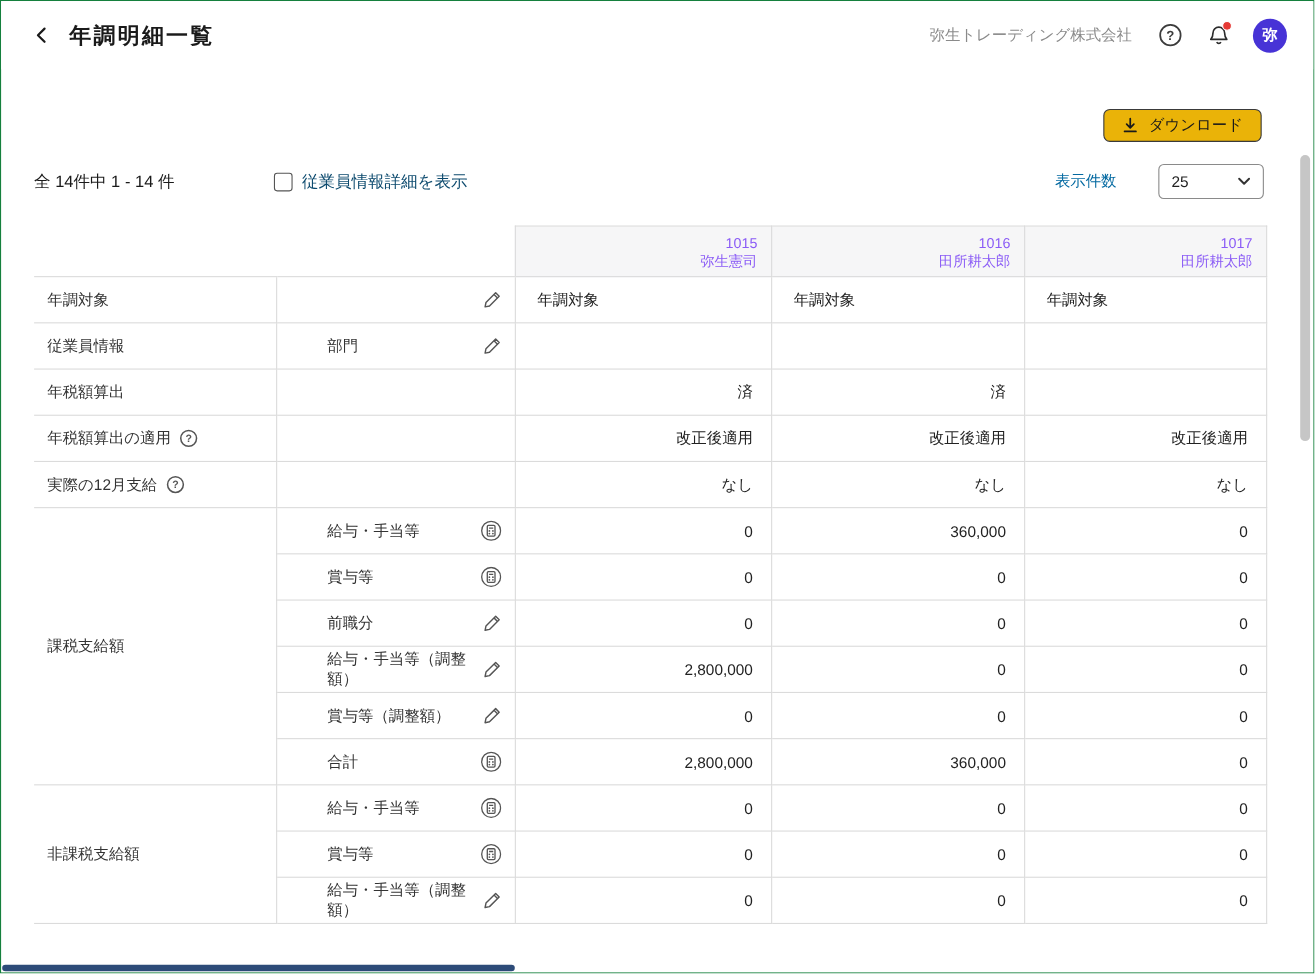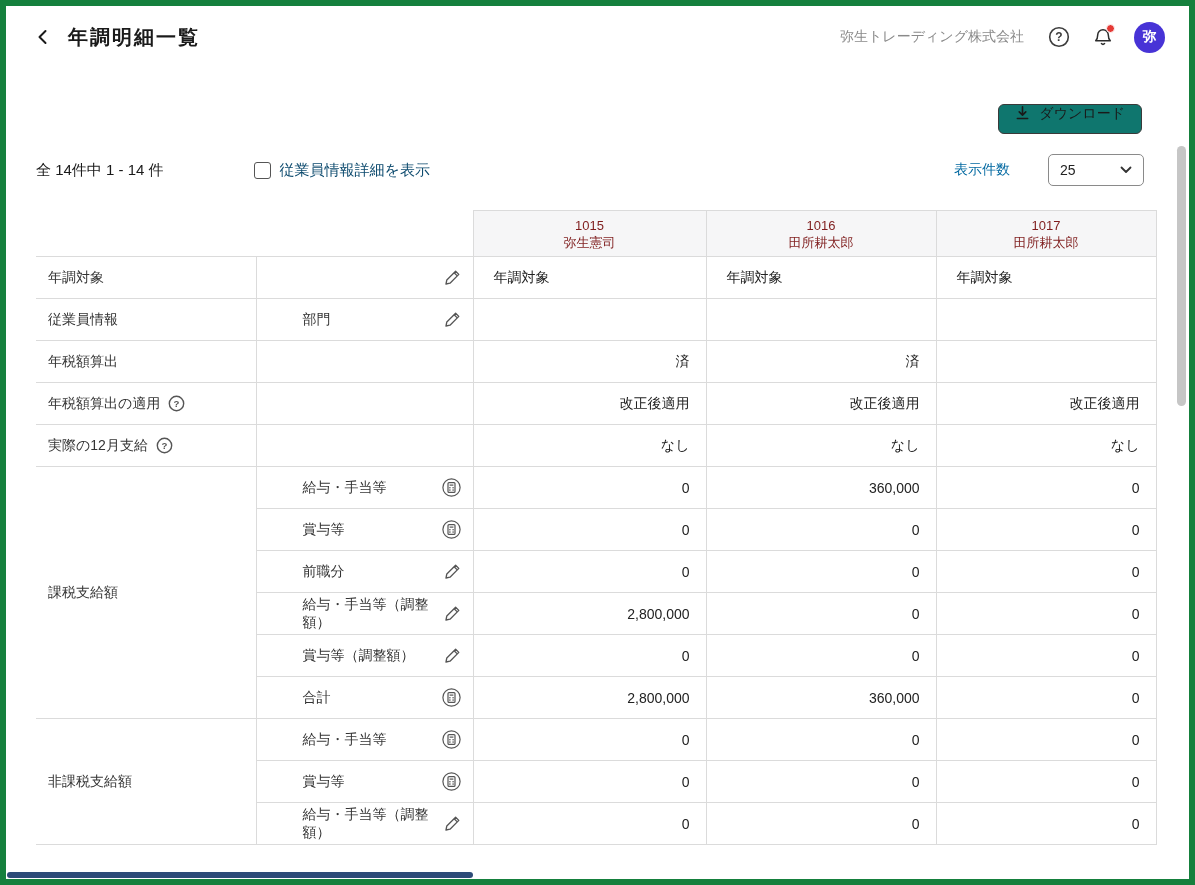--- a/index.html
+++ b/index.html
@@ -5,21 +5,21 @@
   * { box-sizing: border-box; margin: 0; padding: 0; }
   html, body { width: 1195px; height: 885px; overflow: hidden; }
   body {
     font-family: "Liberation Sans", "DejaVu Sans", sans-serif;
     color: var(--text_dark, #222);
     background: #fff;
   }
   .page {
     position: relative;
     width: 1195px; height: 885px;
-    border: 6px solid #15803d;
+    border: 1px solid #15803d;
     background: #fff;
     overflow: hidden;
   }
 
   
   .topbar {
     height: 62px;
     display: flex; align-items: center;
     padding: 0 24px;
     background: #fff;
@@ -66,23 +66,23 @@
   .crumb-link .ret-ic { display: inline-flex; }
 
   
   .content { padding: 0 45px 0 30px; }
   .download-row {
     margin-top: 36px; height: 30px;
     display: flex; justify-content: flex-end; padding-right: 2px;
   }
   .download-btn {
     height: 30px; padding: 0 16px;
-    background: #0f766e; border: 1.5px solid #3a3a3a; border-radius: 6px;
+    background: #eab308; border: 1.5px solid #3a3a3a; border-radius: 6px;
     font-size: 14px; color: #1a1a1a; font-family: inherit;
-    display: inline-flex; align-items: flex-start; gap: 9px; cursor: pointer;
+    display: inline-flex; align-items: center; gap: 9px; cursor: pointer;
   }
 
   .toolbar-row {
     margin-top: 20px; height: 32px;
     display: flex; align-items: center; gap: 28px;
   }
   .count { font-size: 15px; color: #1a1a1a; }
   .chk-group { margin-left: 62px; display: inline-flex; align-items: center; gap: 9px;
     font-size: 15px; color: #0c4a6e; cursor: pointer; }
   .checkbox {
@@ -104,22 +104,22 @@
     border-collapse: collapse; table-layout: fixed;
     width: 1120px; font-size: 14px; color: #222;
   }
   #grid th, #grid td {
     border: 1px solid var(--table_border, #dbdbdb);
     height: 42px; font-weight: 400;
   }
   #grid thead th.blank { border: none; border-bottom: 1px solid var(--table_border, #dbdbdb); background: #fff; }
   #grid thead th.emp {
     background: var(--header_cell_bg, #f6f6f7);
-    text-align: center; padding: 5px 12px;
-    font-size: 13px; color: #7f1d1d; height: 46px; line-height: 17px;
+    text-align: right; padding: 5px 12px;
+    font-size: 13px; color: #8b5cf6; height: 46px; line-height: 17px;
   }
   #grid tbody th.group {
     text-align: left; padding: 0 12px; font-size: 14px; color: #333;
     background: #fff; border-left: none;
   }
   .group-wrap { display: flex; align-items: center; gap: 8px; }
   #grid td.sub { padding: 0 12px; color: #333; }
   .sub-wrap { display: flex; align-items: center; justify-content: space-between; margin-left: 34px; }
   .cell-icon { display: inline-flex; cursor: pointer; }
   .help { display: inline-flex; cursor: pointer; }

